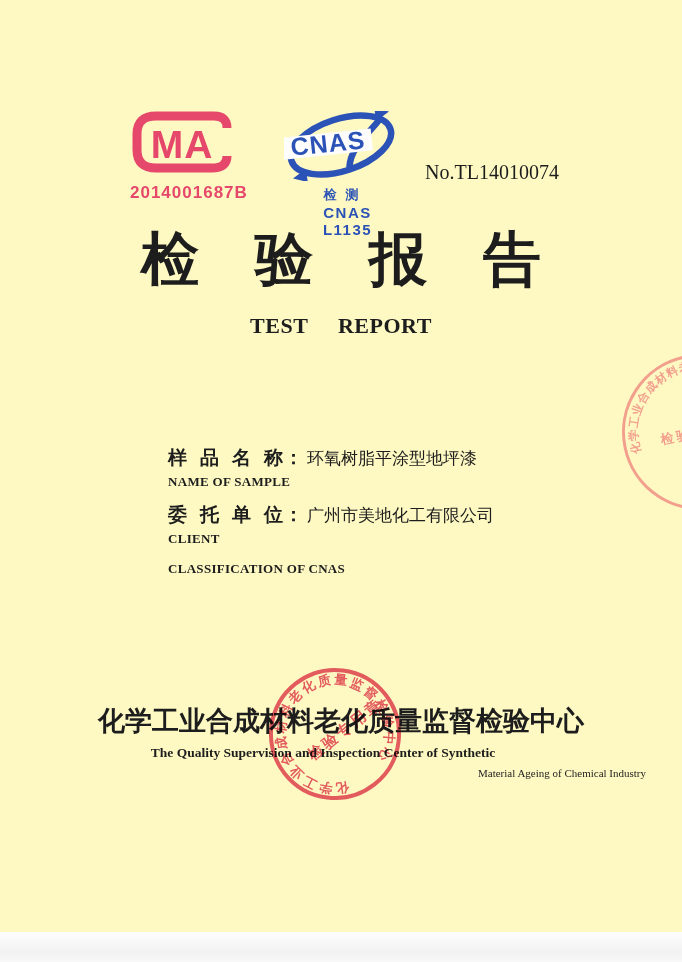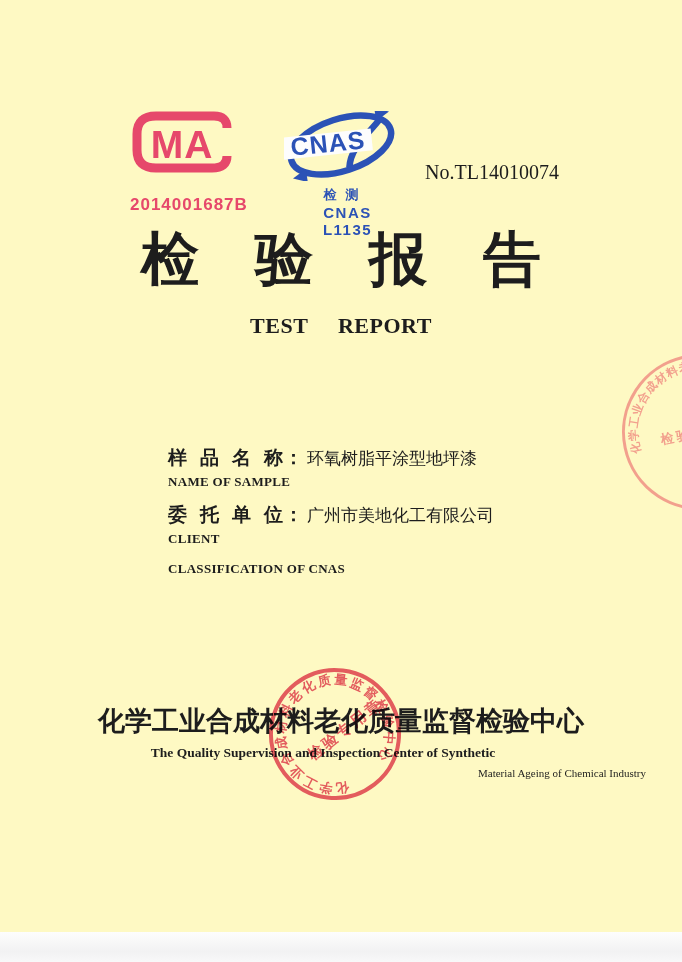--- a/index.html
+++ b/index.html
@@ -8,21 +8,21 @@
     width:682px;height:962px;
     margin:0 auto;
     background:#fef9c3;
     overflow:hidden;
     font-family:"Liberation Serif",serif;
     color:#1d1d1d;
   }
 
   
   .cma-block{position:absolute;left:130px;top:110px;width:112px;text-align:left;}
-  .cma-num{margin-top:17px;font-family:"Liberation Sans",sans-serif;font-weight:bold;
+  .cma-num{margin-top:5px;font-family:"Liberation Sans",sans-serif;font-weight:bold;
            font-size:17px;letter-spacing:1px;}
   .cnas-block{position:absolute;left:283px;top:111px;width:116px;text-align:center;}
   .cnas-cn{display:block;margin-top:1px;font-family:"Liberation Sans",sans-serif;
            font-weight:bold;font-size:13px;letter-spacing:9px;padding-left:9px;}
   .cnas-code{display:block;font-family:"Liberation Sans",sans-serif;font-weight:bold;
            font-size:15px;letter-spacing:1.5px;word-spacing:5px;margin-left:13px;}
   .report-no{position:absolute;left:425px;top:161px;font-size:20px;}
 
   
   .title-block{position:absolute;left:0;right:0;top:230px;text-align:center;}

